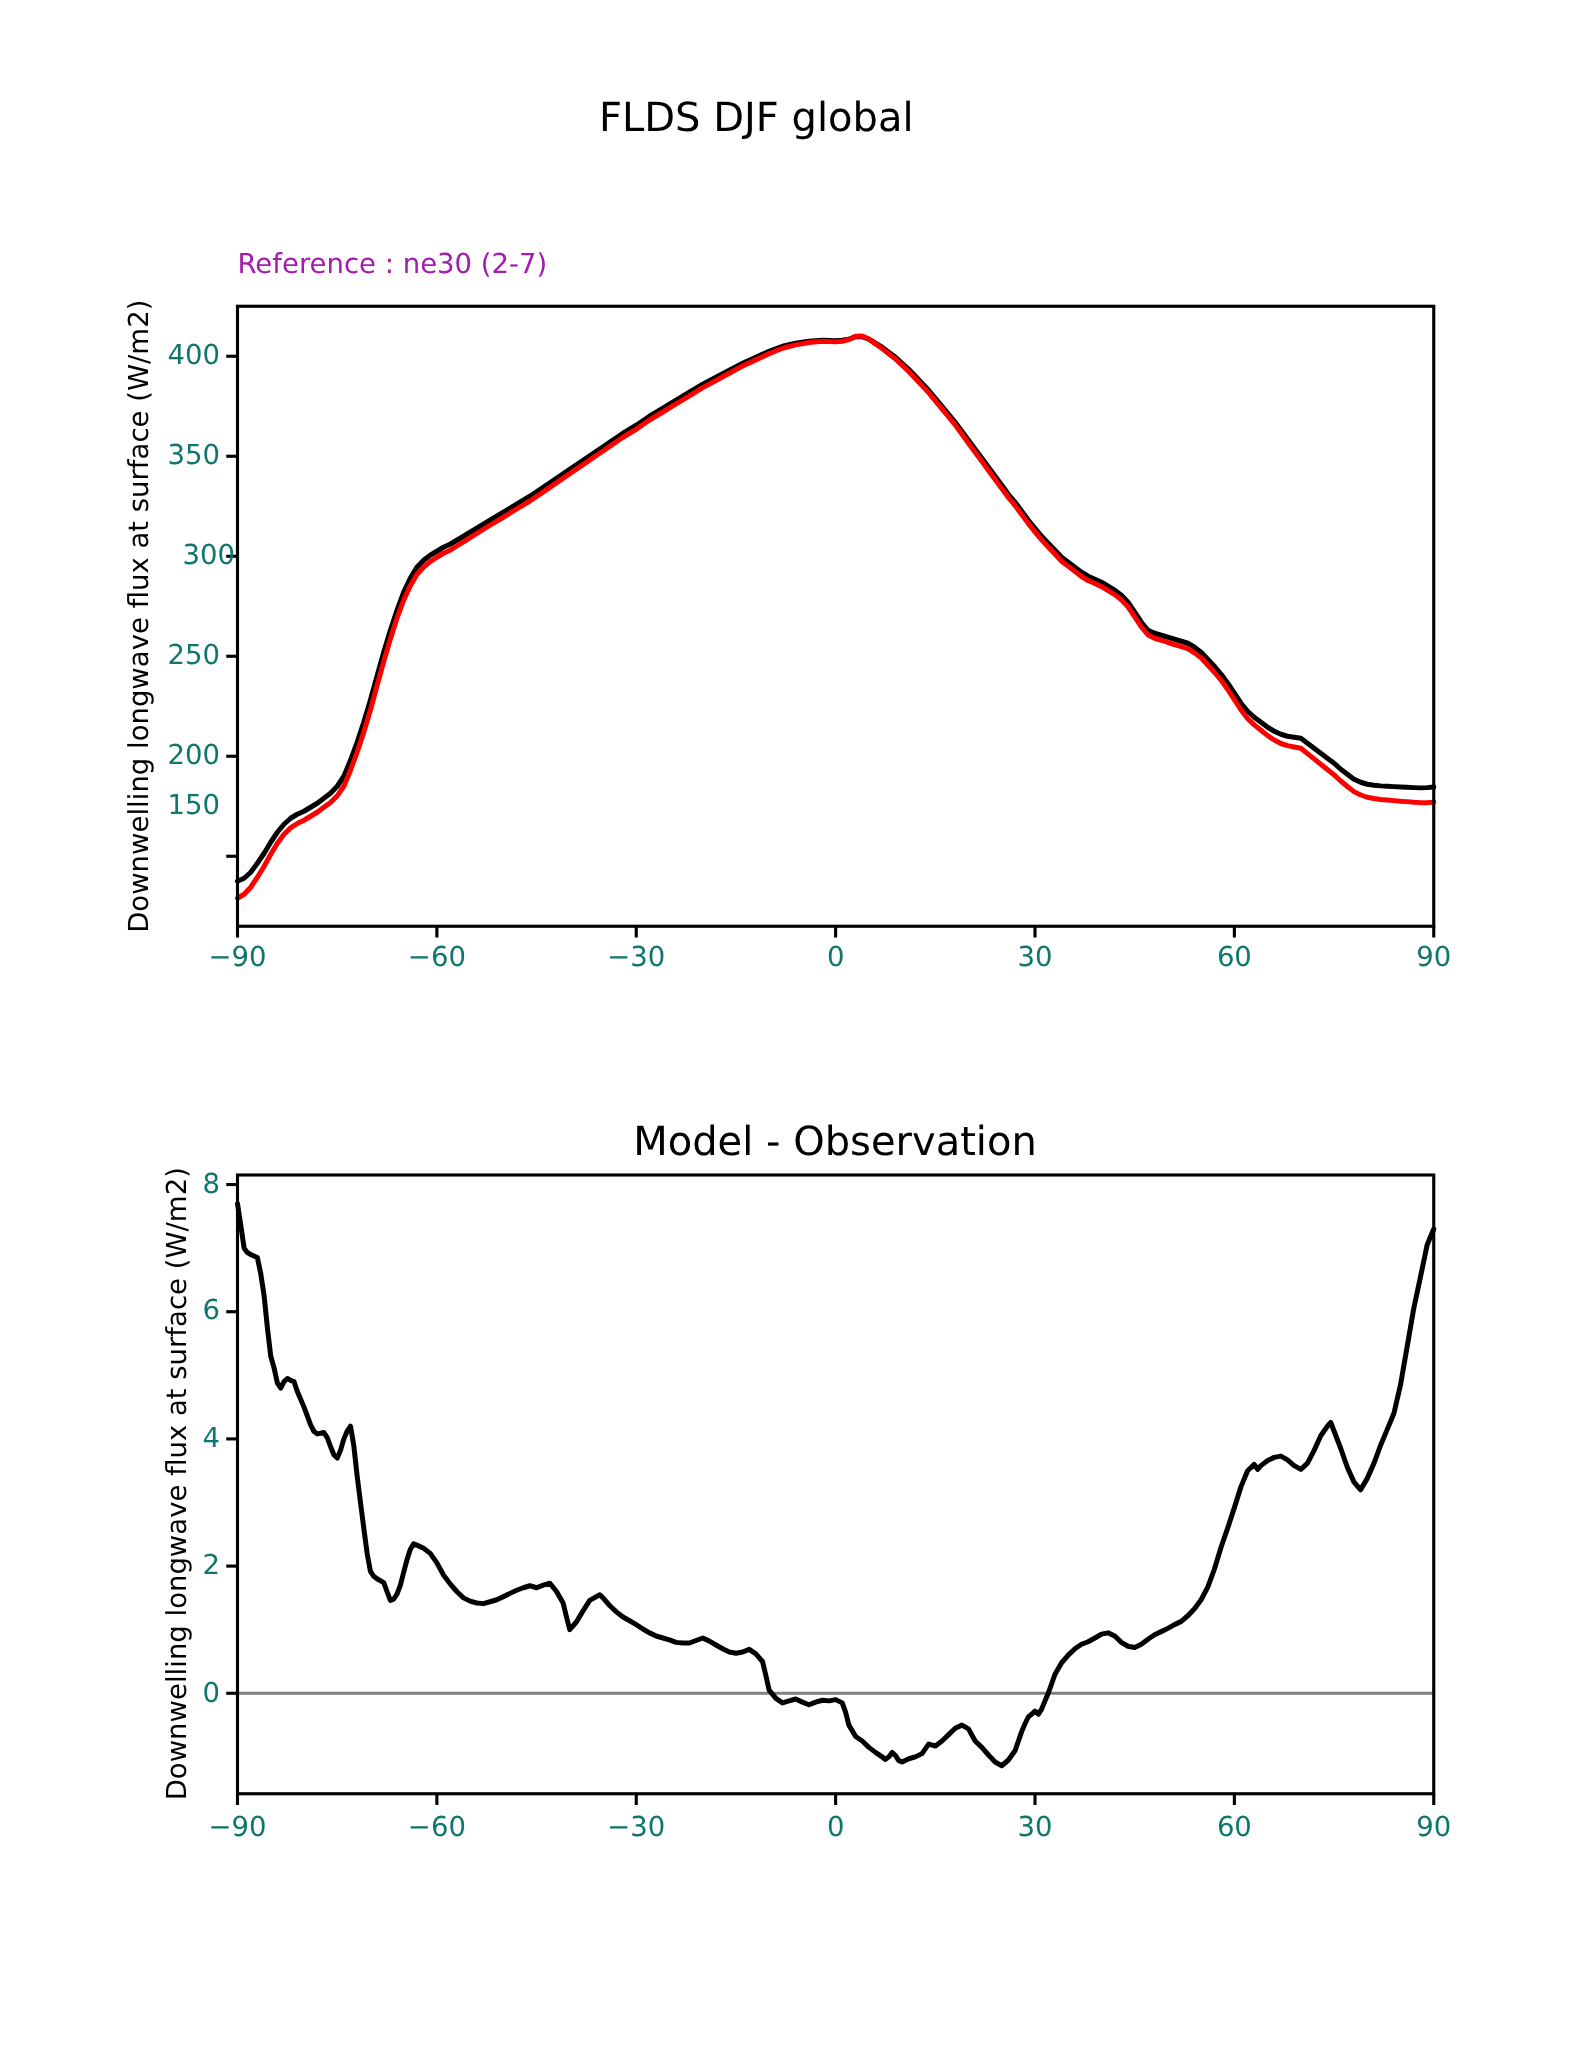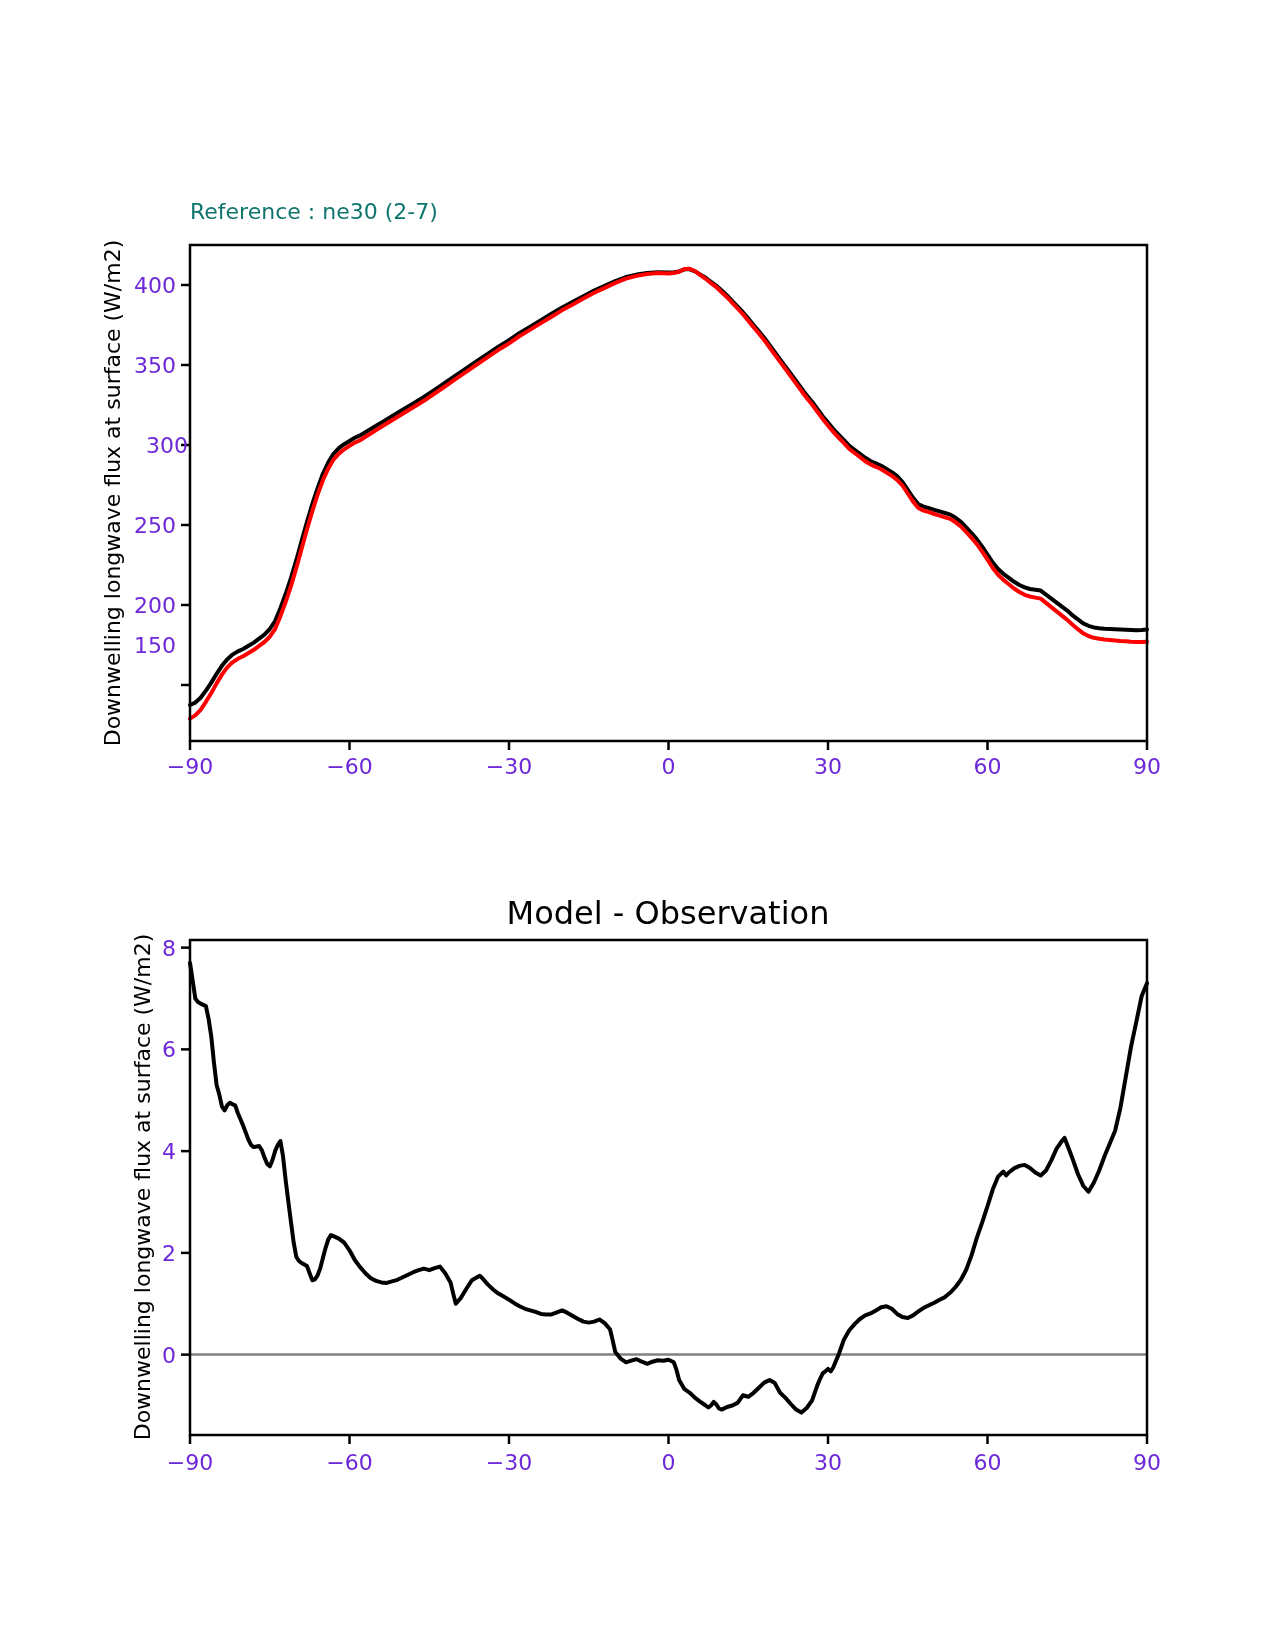--- a/index.html
+++ b/index.html
@@ -15,37 +15,37 @@
     position:absolute;left:605px;top:94px;
     transform:translate(-50%,-50%);
     font-size:32px;white-space:nowrap;
   }
   .test-label{
     position:absolute;left:190px;top:168px;
     font-size:22px;white-space:nowrap;color:#000000;
   }
   .reference-label{
     position:absolute;left:190px;top:199px;
-    font-size:22px;white-space:nowrap;color:#0f766e;
+    font-size:22px;white-space:nowrap;color:#a21caf;
   }
   .axes-title-bottom{
     position:absolute;left:668px;top:913px;
     transform:translate(-50%,-50%);
     font-size:32px;white-space:nowrap;
   }
   .ylabel{
     position:absolute;
     transform:translate(-50%,-50%) rotate(-90deg);
     transform-origin:center center;
     font-size:22px;white-space:nowrap;
   }
   .ylabel-top{left:112px;top:493px;}
   .ylabel-bottom{left:142px;top:1187px;}
   .tick-label{
-    position:absolute;font-size:22px;white-space:nowrap;color:#6d28d9;
+    position:absolute;font-size:22px;white-space:nowrap;color:#0f766e;
   }
   .xtick-label{transform:translate(-50%,-50%);text-align:right;}
   .ytick-label{transform:translate(-100%,-50%);}
   svg.plot-canvas{position:absolute;left:0;top:0;}
 </style>
 </head>
 <body>
 
 <div class="figure">
   <svg class="plot-canvas" id="plot-svg" width="1275" height="1650">
@@ -75,20 +75,21 @@
       <line x1="828" x2="828" y1="1435" y2="1444" stroke="#000000" stroke-width="2.5"></line>
       <line x1="987.5" x2="987.5" y1="1435" y2="1444" stroke="#000000" stroke-width="2.5"></line>
       <line x1="1147" x2="1147" y1="1435" y2="1444" stroke="#000000" stroke-width="2.5"></line>
       <line x1="181" x2="190" y1="1354.6197327852003" y2="1354.6197327852003" stroke="#000000" stroke-width="2.5"></line>
       <line x1="181" x2="190" y1="1252.8725590955808" y2="1252.8725590955808" stroke="#000000" stroke-width="2.5"></line>
       <line x1="181" x2="190" y1="1151.125385405961" y2="1151.125385405961" stroke="#000000" stroke-width="2.5"></line>
       <line x1="181" x2="190" y1="1049.3782117163412" y2="1049.3782117163412" stroke="#000000" stroke-width="2.5"></line>
       <line x1="181" x2="190" y1="947.6310380267215" y2="947.6310380267215" stroke="#000000" stroke-width="2.5"></line>
     </svg>
 
+  <div class="suptitle">FLDS DJF global</div>
 
 
   <div class="reference-label">Reference : ne30 (2-7)</div>
 
   <div class="ylabel ylabel-top">Downwelling longwave flux at surface (W/m2)</div>
 
   <div class="axes-title-bottom">Model - Observation</div>
 
   <div class="ylabel ylabel-bottom">Downwelling longwave flux at surface (W/m2)</div>
 <div class="tick-label xtick-label" style="left: 190px; top: 766px;">−90</div>

